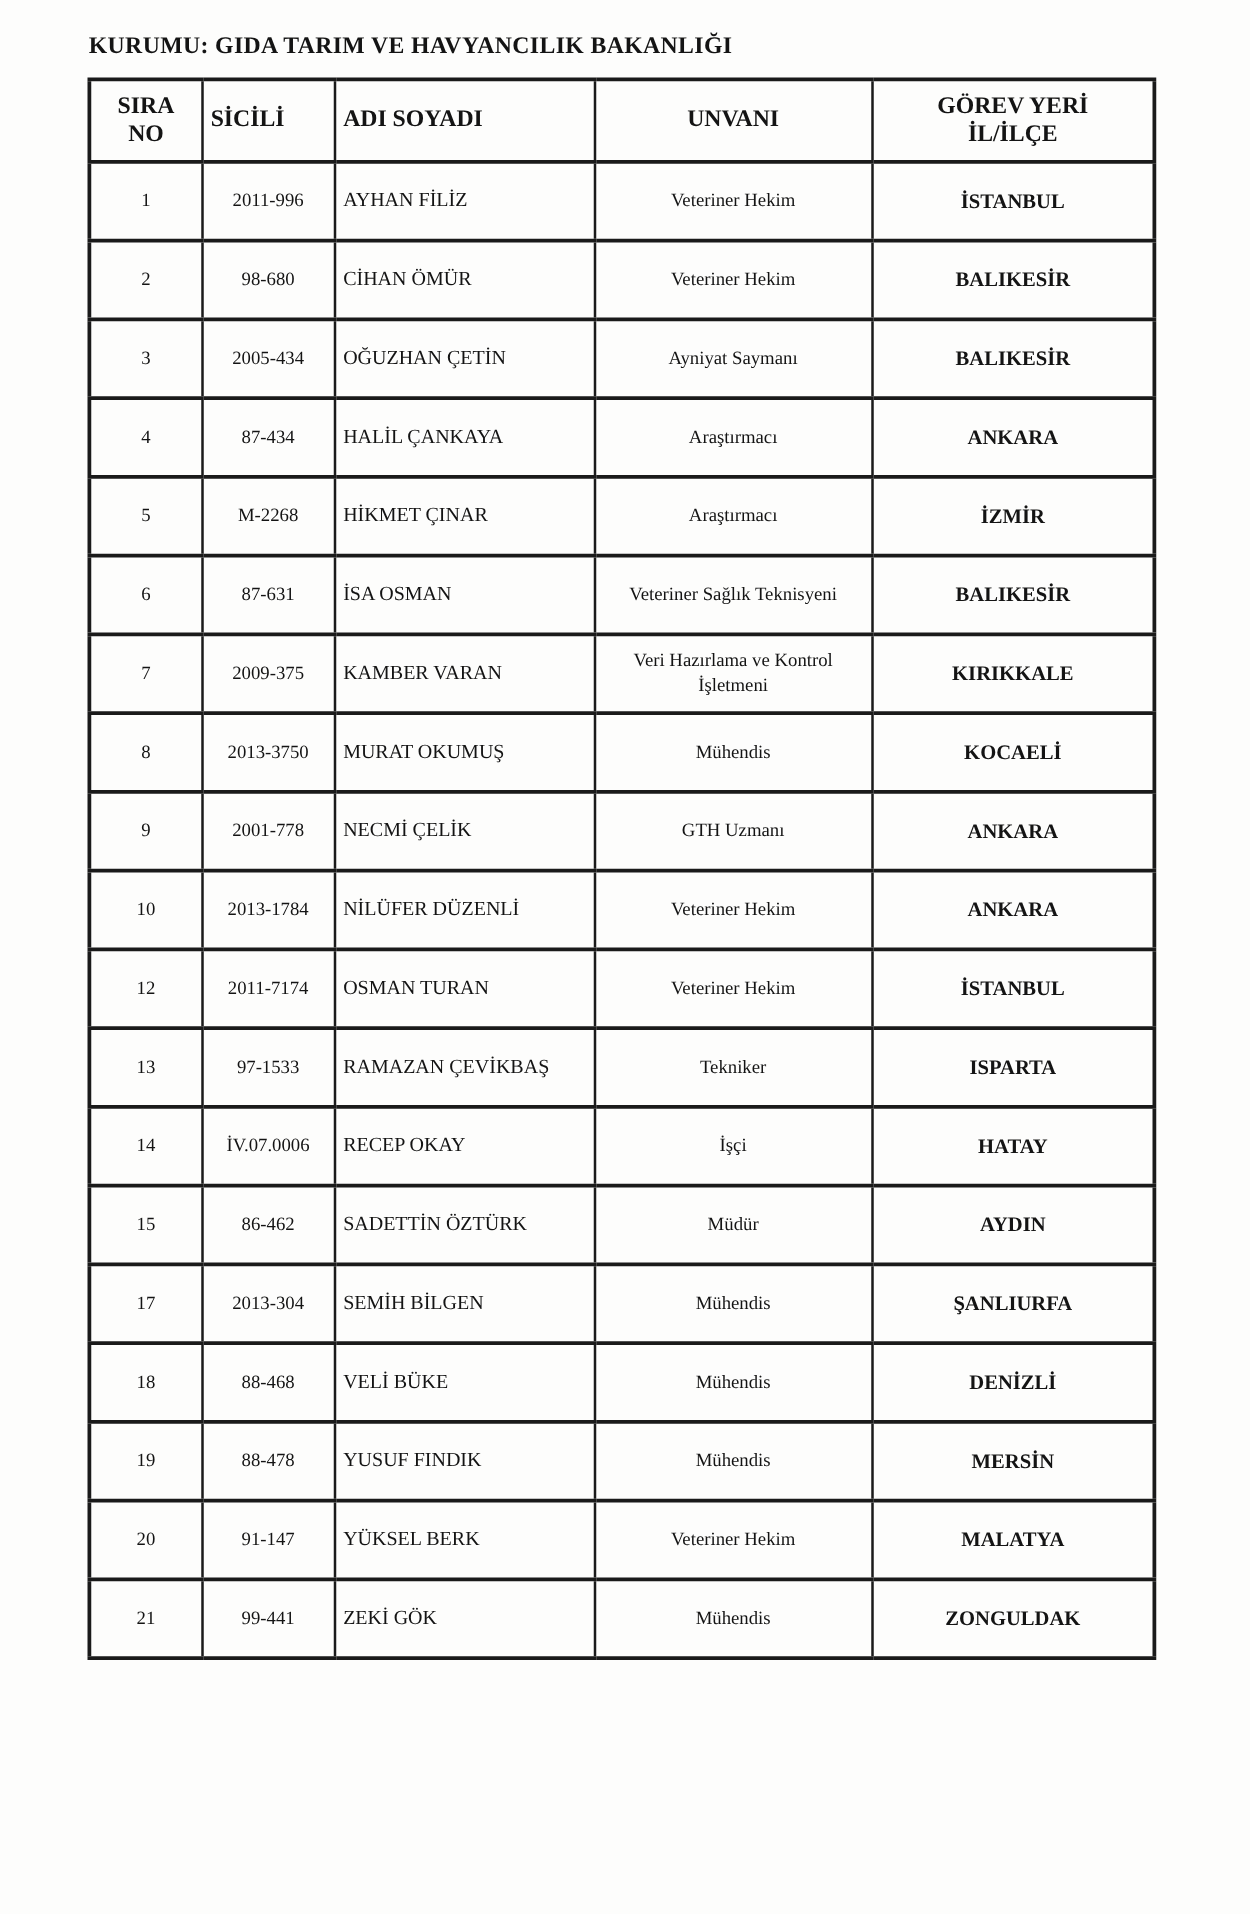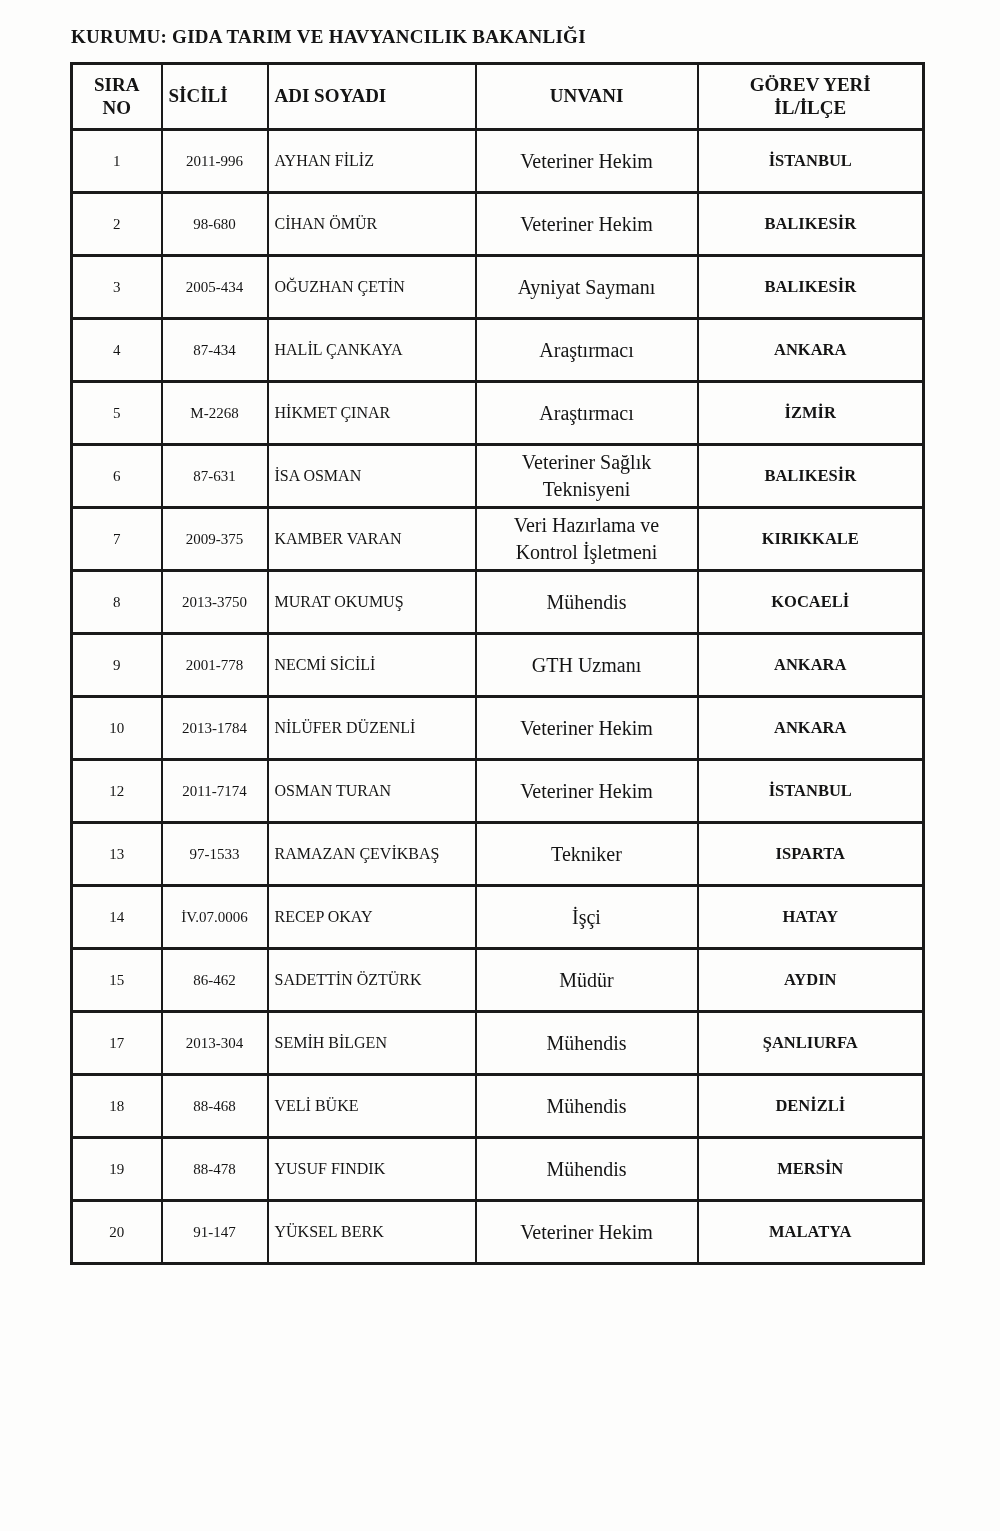--- a/index.html
+++ b/index.html
@@ -53,21 +53,21 @@
   }
   th.left, td.left {
     text-align: left;
     padding-left: 6px;
   }
   tbody td {
     height: 60px;
     font-size: 16px;
   }
   tbody td.unvan {
-    font-size: 20px;
+    font-size: 15px;
     line-height: 1.35;
     padding: 0 8px;
   }
   tbody td.num {
     font-size: 15px;
   }
   tbody td.city {
     font-size: 16.5px;
     font-weight: bold;
   }
@@ -161,21 +161,21 @@
     <td class="num">8</td>
     <td class="num">2013-3750</td>
     <td class="left">MURAT OKUMUŞ</td>
     <td class="unvan">Mühendis</td>
     <td class="city">KOCAELİ</td>
   </tr>
 
   <tr>
     <td class="num">9</td>
     <td class="num">2001-778</td>
-    <td class="left">NECMİ SİCİLİ</td>
+    <td class="left">NECMİ ÇELİK</td>
     <td class="unvan">GTH Uzmanı</td>
     <td class="city">ANKARA</td>
   </tr>
 
   <tr>
     <td class="num">10</td>
     <td class="num">2013-1784</td>
     <td class="left">NİLÜFER DÜZENLİ</td>
     <td class="unvan">Veteriner Hekim</td>
     <td class="city">ANKARA</td>
@@ -240,14 +240,21 @@
   </tr>
 
   <tr>
     <td class="num">20</td>
     <td class="num">91-147</td>
     <td class="left">YÜKSEL BERK</td>
     <td class="unvan">Veteriner Hekim</td>
     <td class="city">MALATYA</td>
   </tr>
 
+  <tr>
+    <td class="num">21</td>
+    <td class="num">99-441</td>
+    <td class="left">ZEKİ GÖK</td>
+    <td class="unvan">Mühendis</td>
+    <td class="city">ZONGULDAK</td>
+  </tr>
 </tbody>
 </table>
 
 </body></html>

